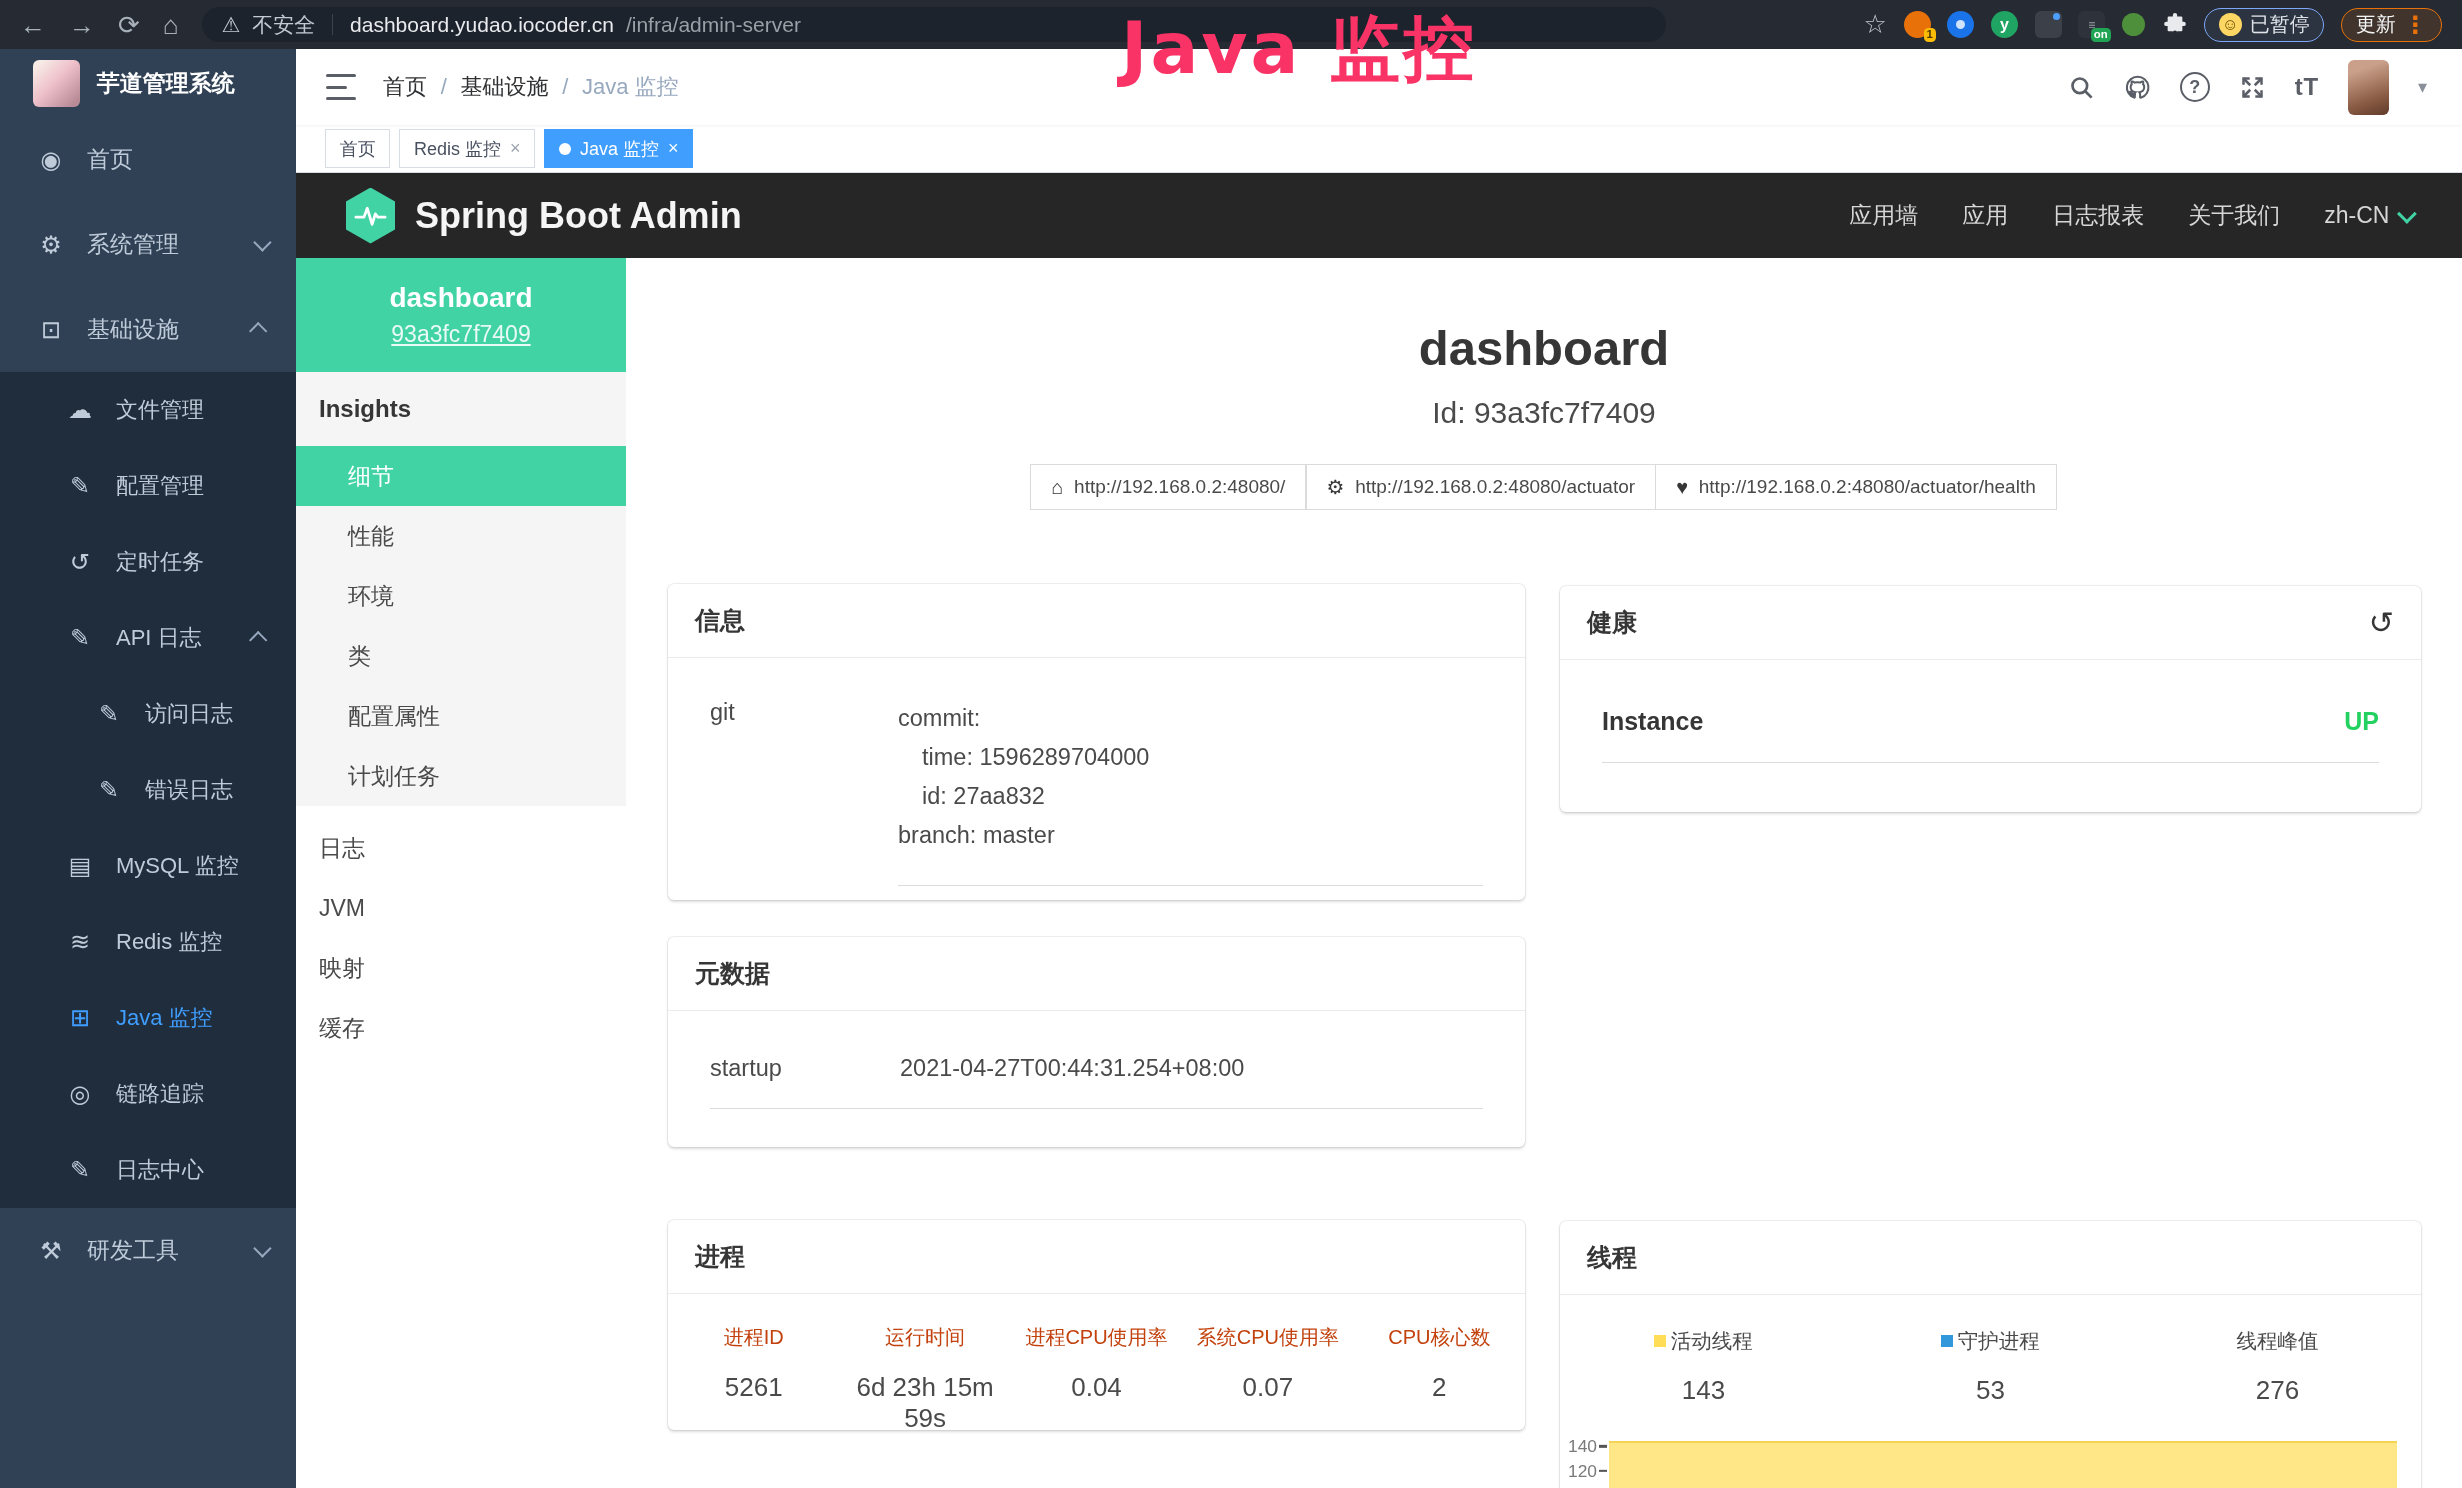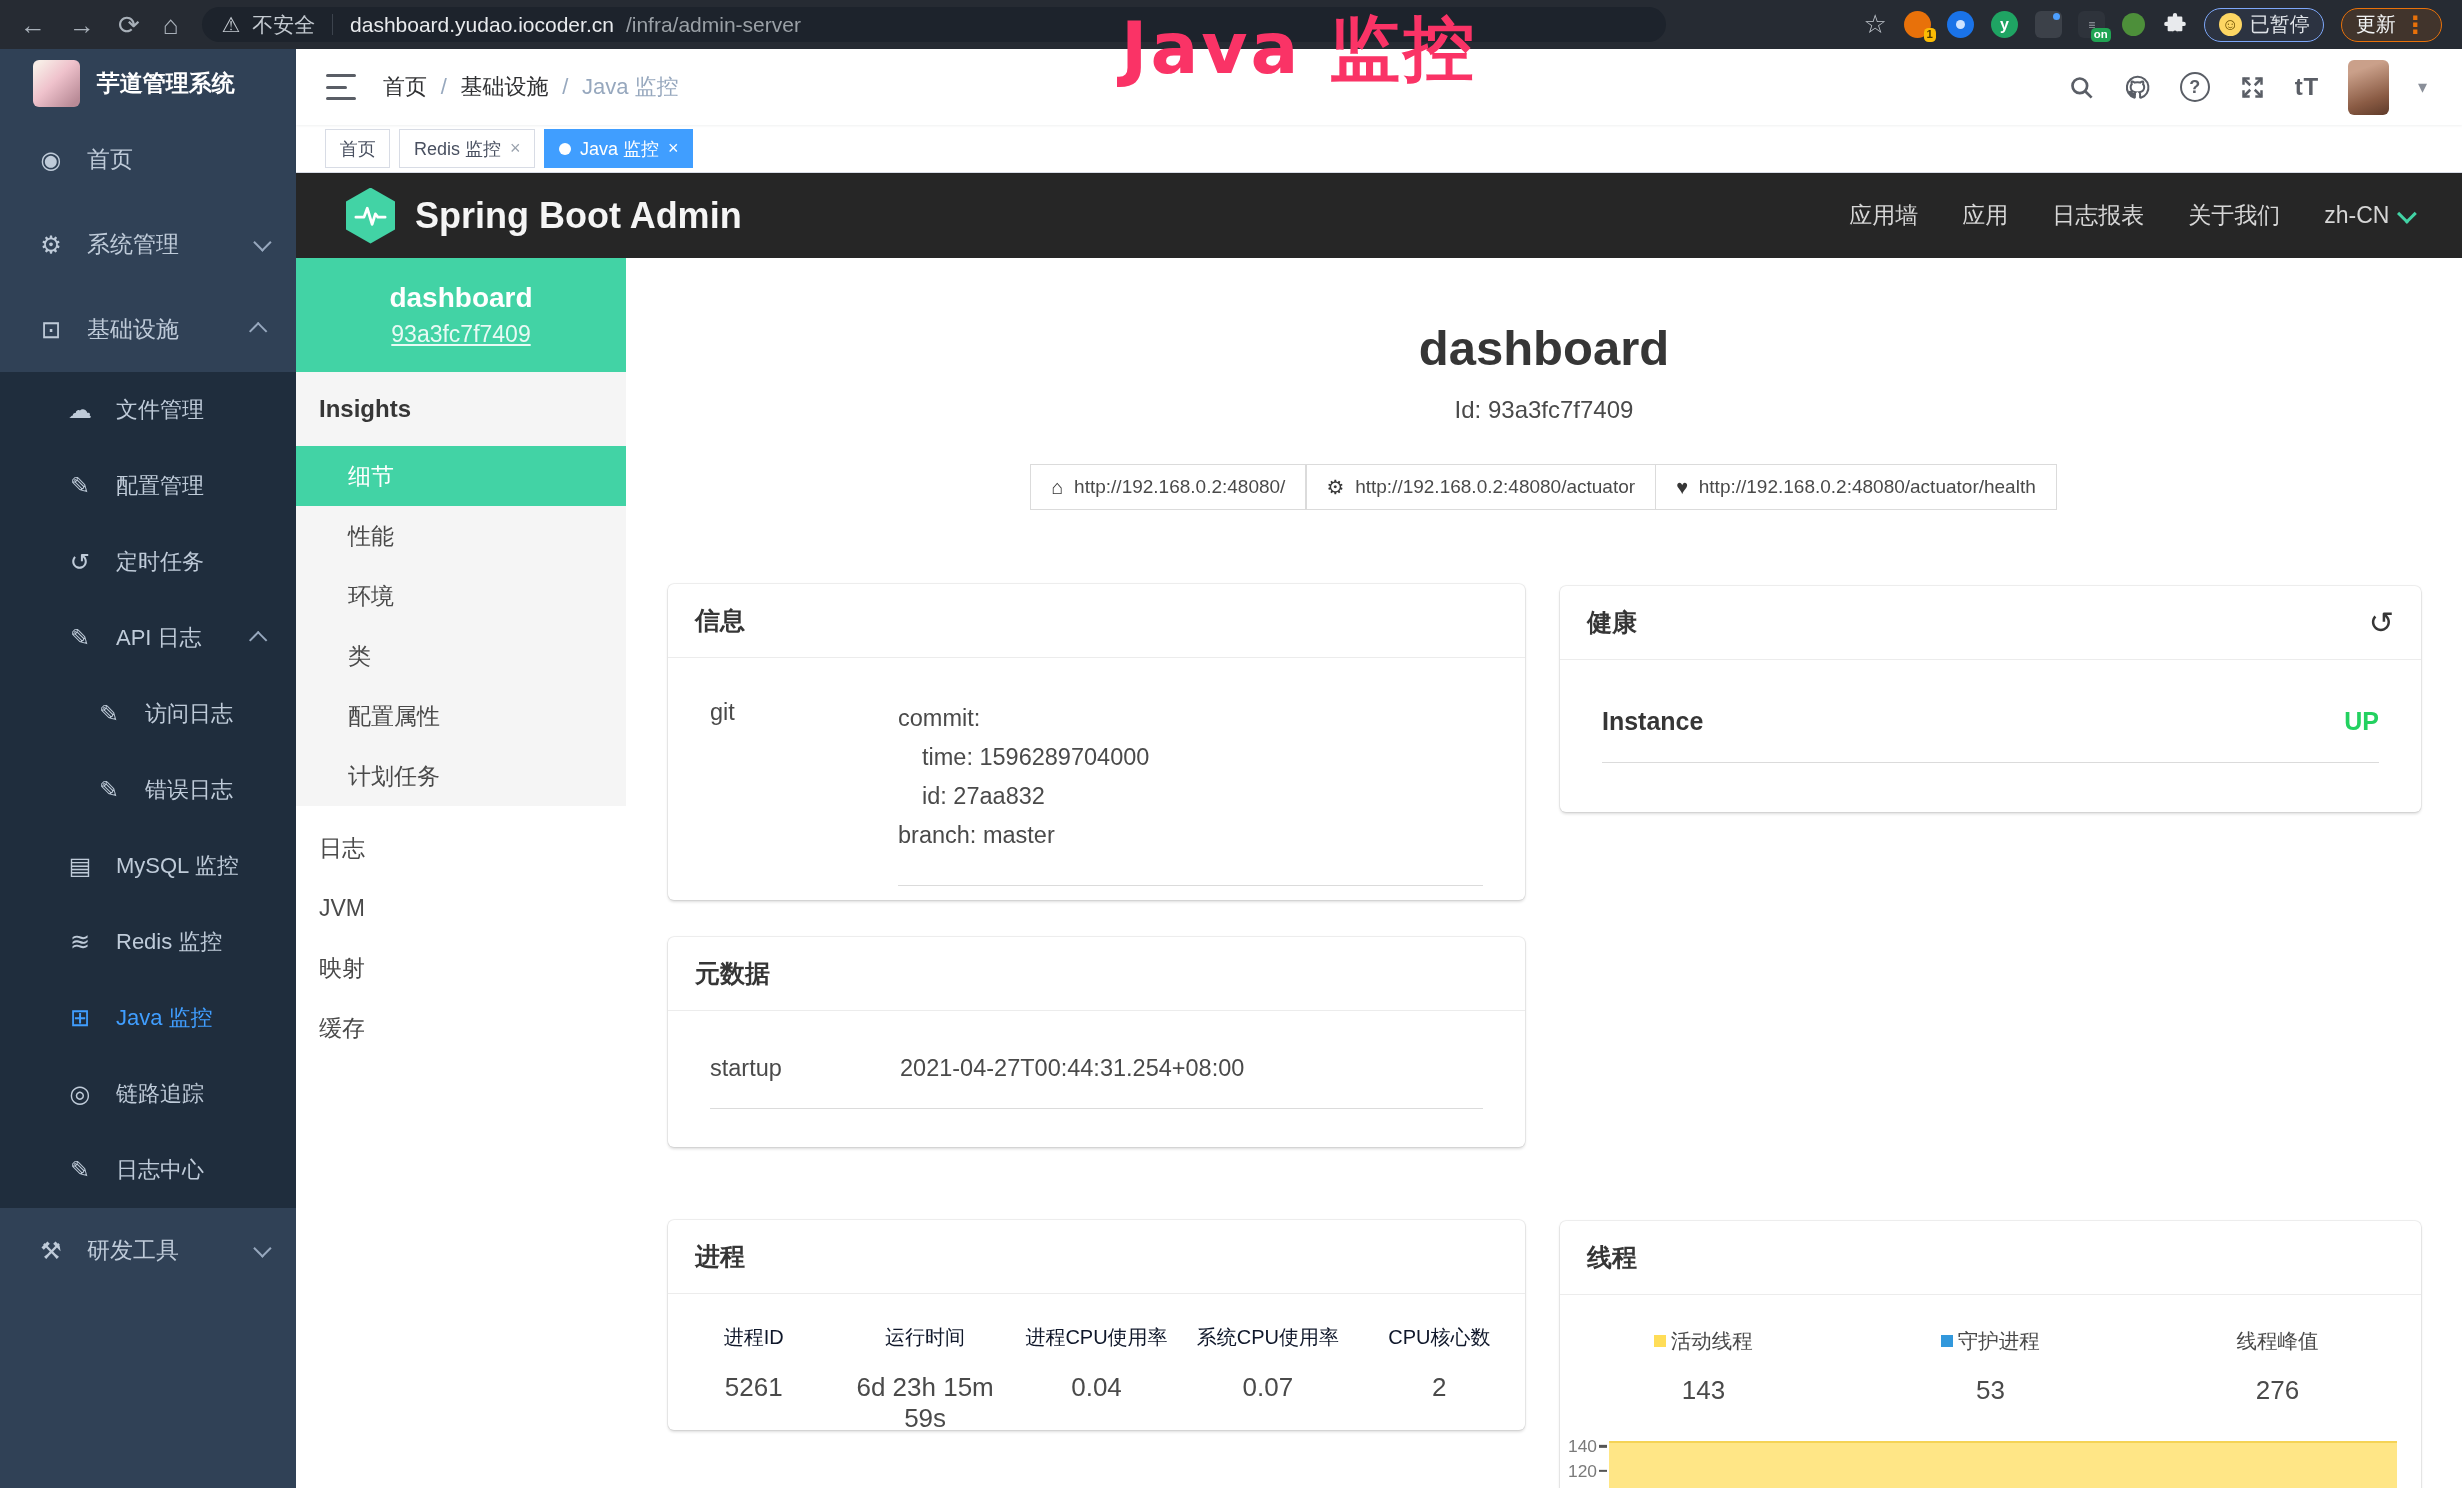--- a/index.html
+++ b/index.html
@@ -113,21 +113,21 @@
   .sba-group{background:#f5f5f5;}
   .sec-title{height:74px;display:flex;align-items:center;padding-left:23px;font-size:24px;font-weight:700;color:#363636;}
   .sba-item{height:60px;display:flex;align-items:center;padding-left:52px;font-size:23px;color:#4a4a4a;box-sizing:border-box;}
   .sba-item.active{background:#42d3a5;color:#fff;}
   .sba-root{padding-top:12px;}
   .sba-root .sba-item{padding-left:23px;}
 
   .sba-main{flex:1;position:relative;background:#fff;min-width:0;}
   .title-wrap{position:absolute;top:64px;left:0;right:0;text-align:center;}
   .big-title{font-size:49px;font-weight:600;color:#363636;margin:0;line-height:1.1;}
-  .id-line{font-size:24px;color:#4a4a4a;margin-top:20px;text-align:center;}
+  .id-line{font-size:30px;color:#4a4a4a;margin-top:20px;text-align:center;}
   .links{position:absolute;top:206px;left:0;right:0;display:flex;justify-content:center;}
   .link-btn{height:44px;border:0.8px solid #dbdbdb;background:#fff;display:flex;align-items:center;gap:10.6px;
             padding:0 20px;font-size:19px;color:#4a4a4a;margin-left:-0.8px;white-space:nowrap;}
   .link-ic{font-size:20px;color:#363636;}
 
   .card{position:absolute;background:#fff;border-radius:6px;
         box-shadow:0 1.5px 3px rgba(10,10,10,.14),0 0 0 0.8px rgba(10,10,10,.07);}
   .card-h{height:73px;display:flex;align-items:center;padding:0 27px;border-bottom:0.8px solid #ececec;
           font-size:25px;font-weight:700;color:#363636;}
   .hist{margin-left:auto;font-size:30px;color:#363636;font-weight:400;line-height:1;}
@@ -137,21 +137,21 @@
   .ind{padding-left:24px;}
   .hrow{margin:47px 42px 0;display:flex;align-items:center;padding-bottom:26px;border-bottom:0.8px solid #dbdbdb;}
   .hlabel{font-size:25px;font-weight:700;color:#363636;}
   .hstatus{margin-left:auto;font-size:25px;font-weight:700;color:#23d160;}
   .mrow{margin:44px 42px 0;display:flex;padding-bottom:26px;border-bottom:0.8px solid #dbdbdb;
         font-size:23.5px;color:#4a4a4a;}
   .mlabel{width:190px;flex:0 0 190px;}
   .ptable{margin-top:30px;}
   .prow{display:flex;}
   .pcell{flex:1;text-align:center;}
-  .phead .pcell{font-size:20px;color:#0f172a;}
+  .phead .pcell{font-size:20px;color:#c2410c;}
   .pvals{margin-top:21px;}
   .pvals .pcell{font-size:26px;color:#4a4a4a;}
   .legend{display:flex;margin-top:32px;}
   .lg-cell{flex:1;text-align:center;}
   .lg-label{font-size:20.5px;color:#4a4a4a;display:inline-flex;align-items:center;gap:4.6px;}
   .sq{width:12px;height:12px;display:inline-block;}
   .sq-yellow{background:#ffdd57;}
   .sq-blue{background:#3298dc;}
   .lg-val{font-size:26px;color:#4a4a4a;margin-top:20px;}
   .chart{position:relative;margin:29px 24px 0 49px;height:182px;}

